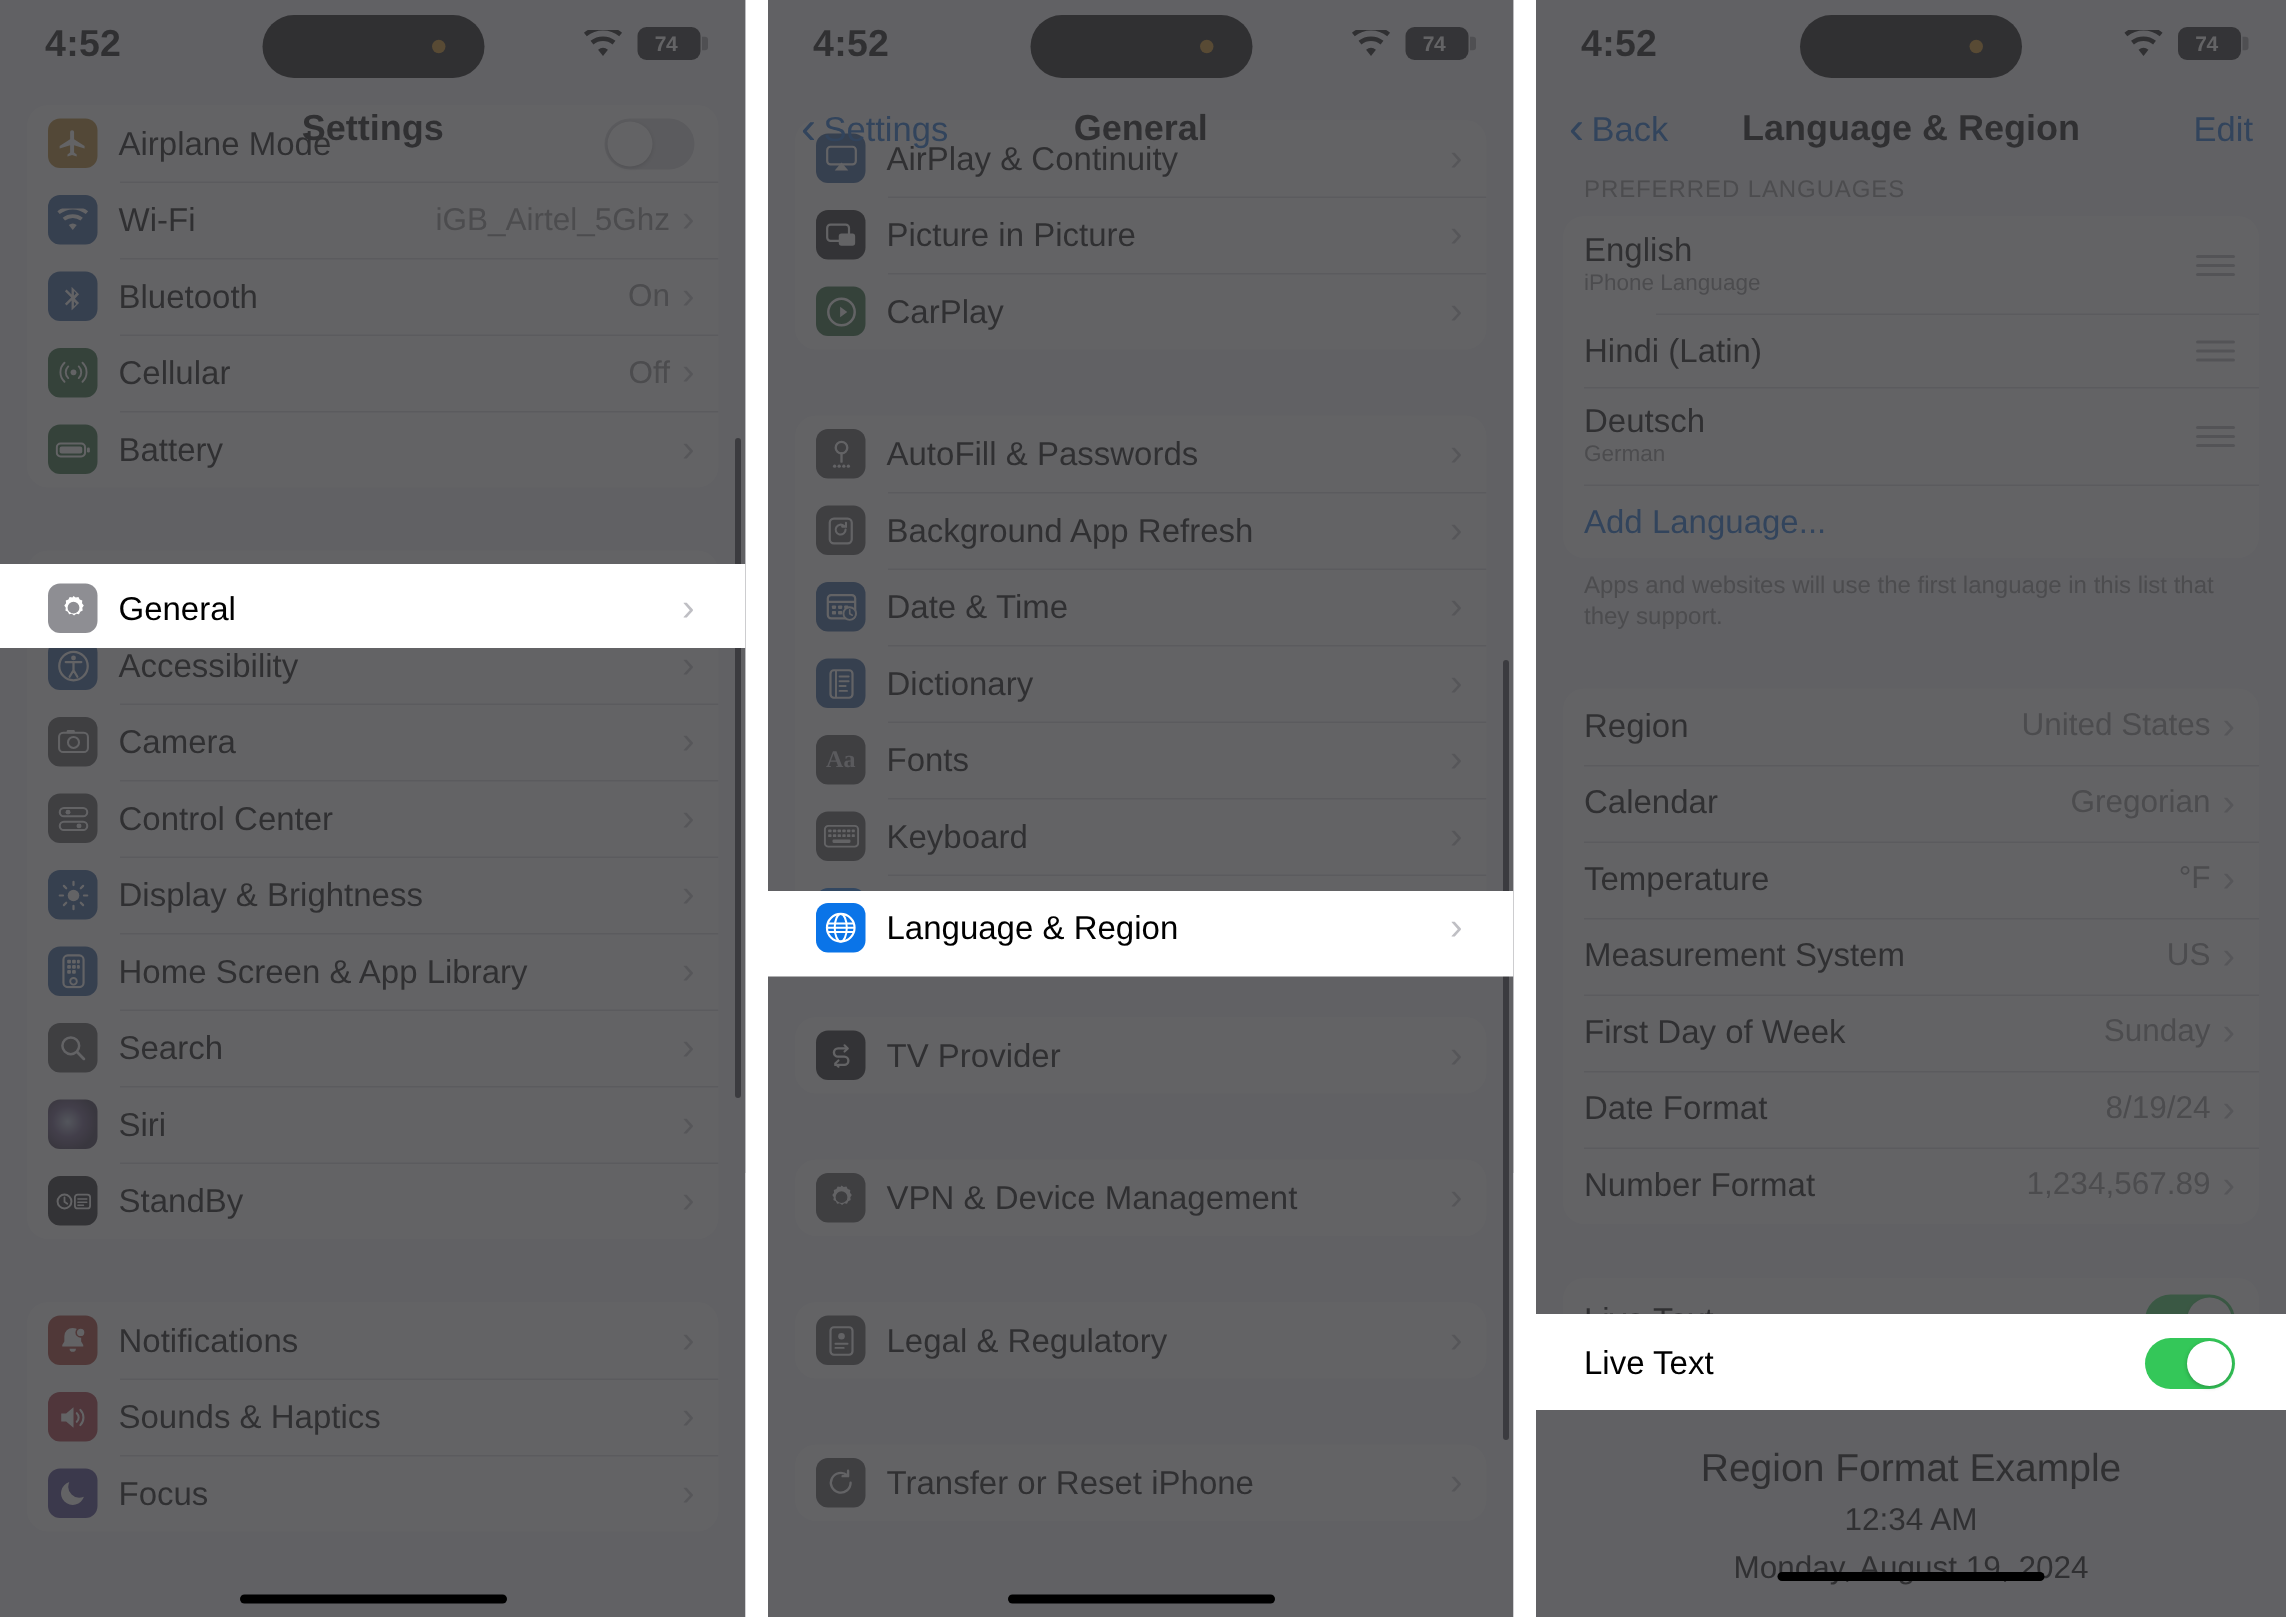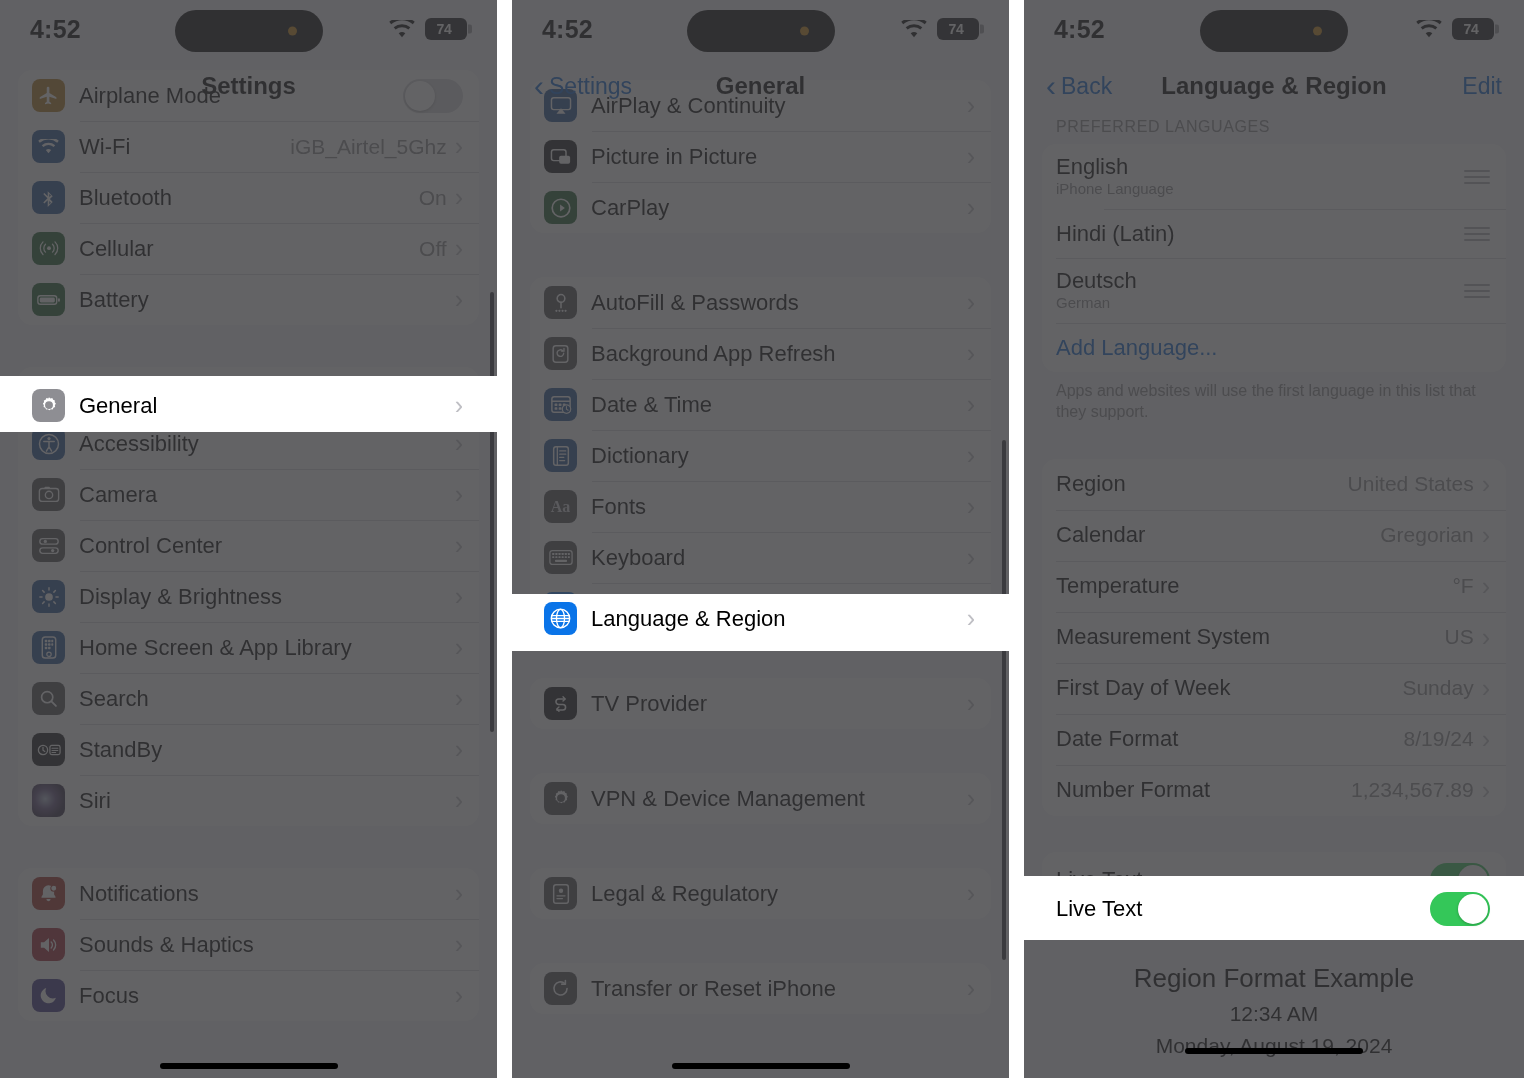--- a/index.html
+++ b/index.html
@@ -421,34 +421,34 @@
               <span class="ico" style="background:#4a4a4e">
                 <svg width="21" height="21" viewBox="0 0 24 24">
                     <circle cx="10.5" cy="10.5" r="6.4" fill="none" stroke="#fff" stroke-width="1.9"></circle>
                     <path d="M15.3 15.3L20.5 20.5" stroke="#fff" stroke-width="2.1" stroke-linecap="round"></path>
                   </svg>
               </span>
               <span class="label">Search</span>
               <span class="chevron">›</span>
             </div>
             <div class="row">
+              <span class="ico" style="background:radial-gradient(circle at 40% 45%, #b0bcd2 0%, #5d4a7a 38%, #2f2540 72%)"></span>
+              <span class="label">Siri</span>
+              <span class="chevron">›</span>
+            </div>
+            <div class="row">
               <span class="ico" style="background:#131315">
                 <svg width="24" height="14" viewBox="0 0 26 14">
                     <circle cx="6.5" cy="7" r="5" fill="none" stroke="#fff" stroke-width="1.4"></circle>
                     <path d="M6.5 4v3.2l2 1.4" stroke="#fff" stroke-width="1.3" fill="none" stroke-linecap="round"></path>
                     <rect x="14" y="2" width="11" height="10" rx="2" fill="none" stroke="#fff" stroke-width="1.3"></rect>
                     <path d="M16.2 5.2h6.4M16.2 7.6h6.4M16.2 9.7h4" stroke="#fff" stroke-width="1.1" stroke-linecap="round"></path>
                   </svg>
               </span>
               <span class="label">StandBy</span>
-              <span class="chevron">›</span>
-            </div>
-            <div class="row">
-              <span class="ico" style="background:radial-gradient(circle at 40% 45%, #b0bcd2 0%, #5d4a7a 38%, #2f2540 72%)"></span>
-              <span class="label">Siri</span>
               <span class="chevron">›</span>
             </div>
           </div>
 
           <div class="group" style="margin-top:42px;">
             <div class="row">
               <span class="ico" style="background:#9e2b22">
                 <svg width="21" height="21" viewBox="0 0 24 24">
                     <path fill="#fff" d="M12 2.6a6.4 6.4 0 0 0-6.4 6.4v4l-1.6 2.6v1.2h16v-1.2L18.4 13V9A6.4 6.4 0 0 0 12 2.6zM9.6 18.4a2.4 2.4 0 0 0 4.8 0H9.6z"></path>
                     <circle cx="18" cy="6" r="3.4" fill="#fff" stroke="#9e2b22" stroke-width="1.2"></circle>

